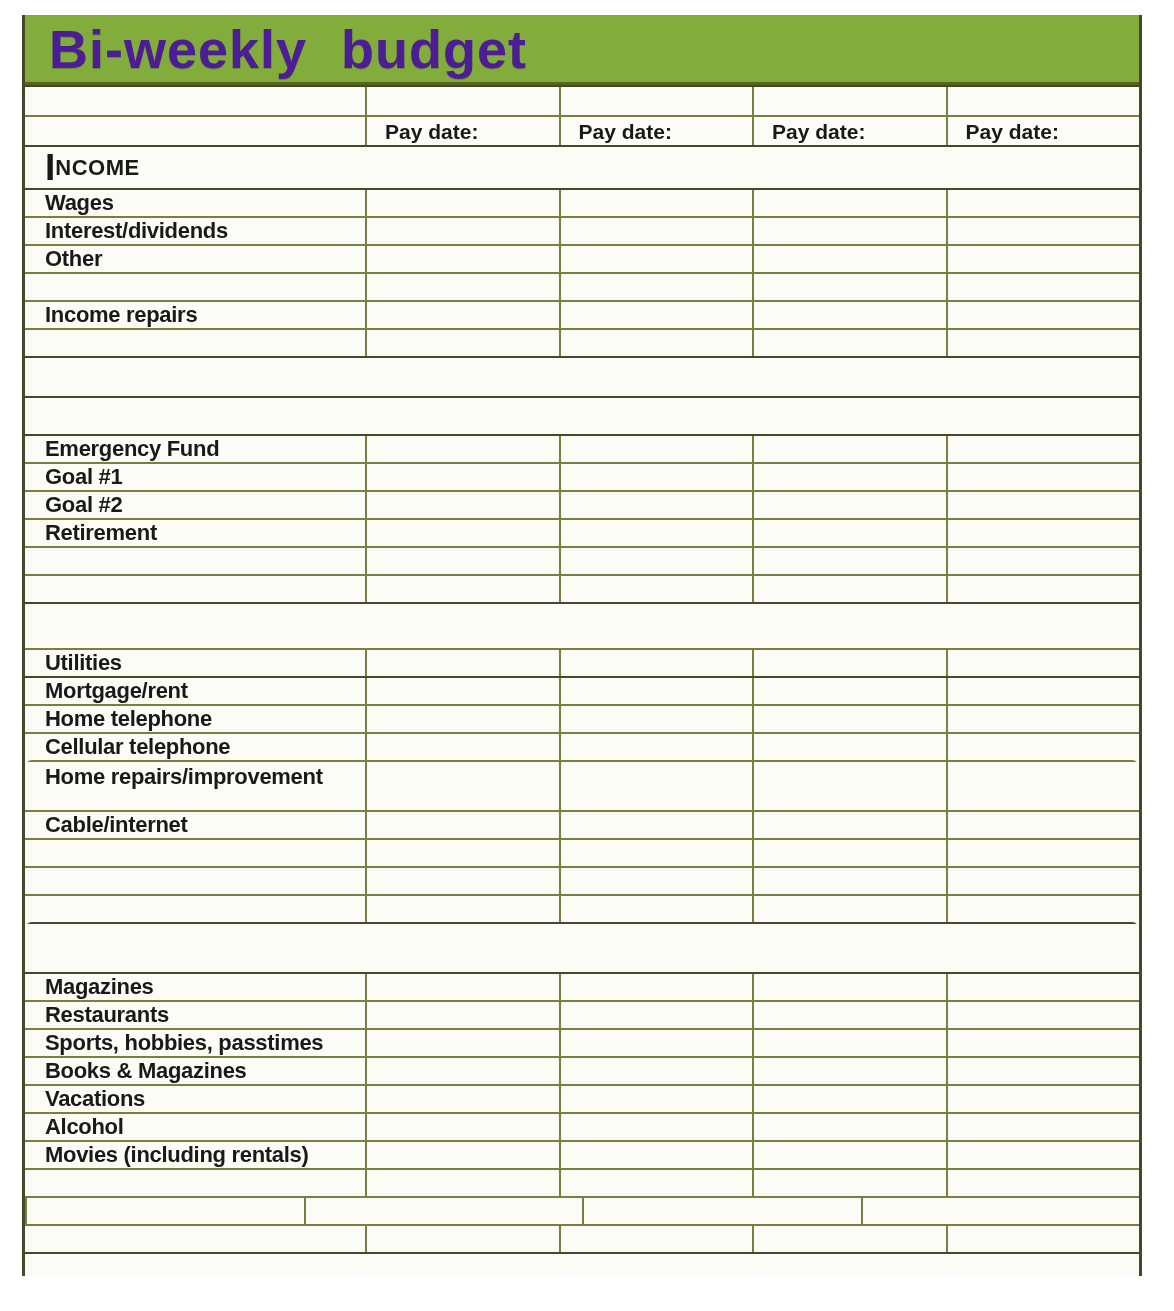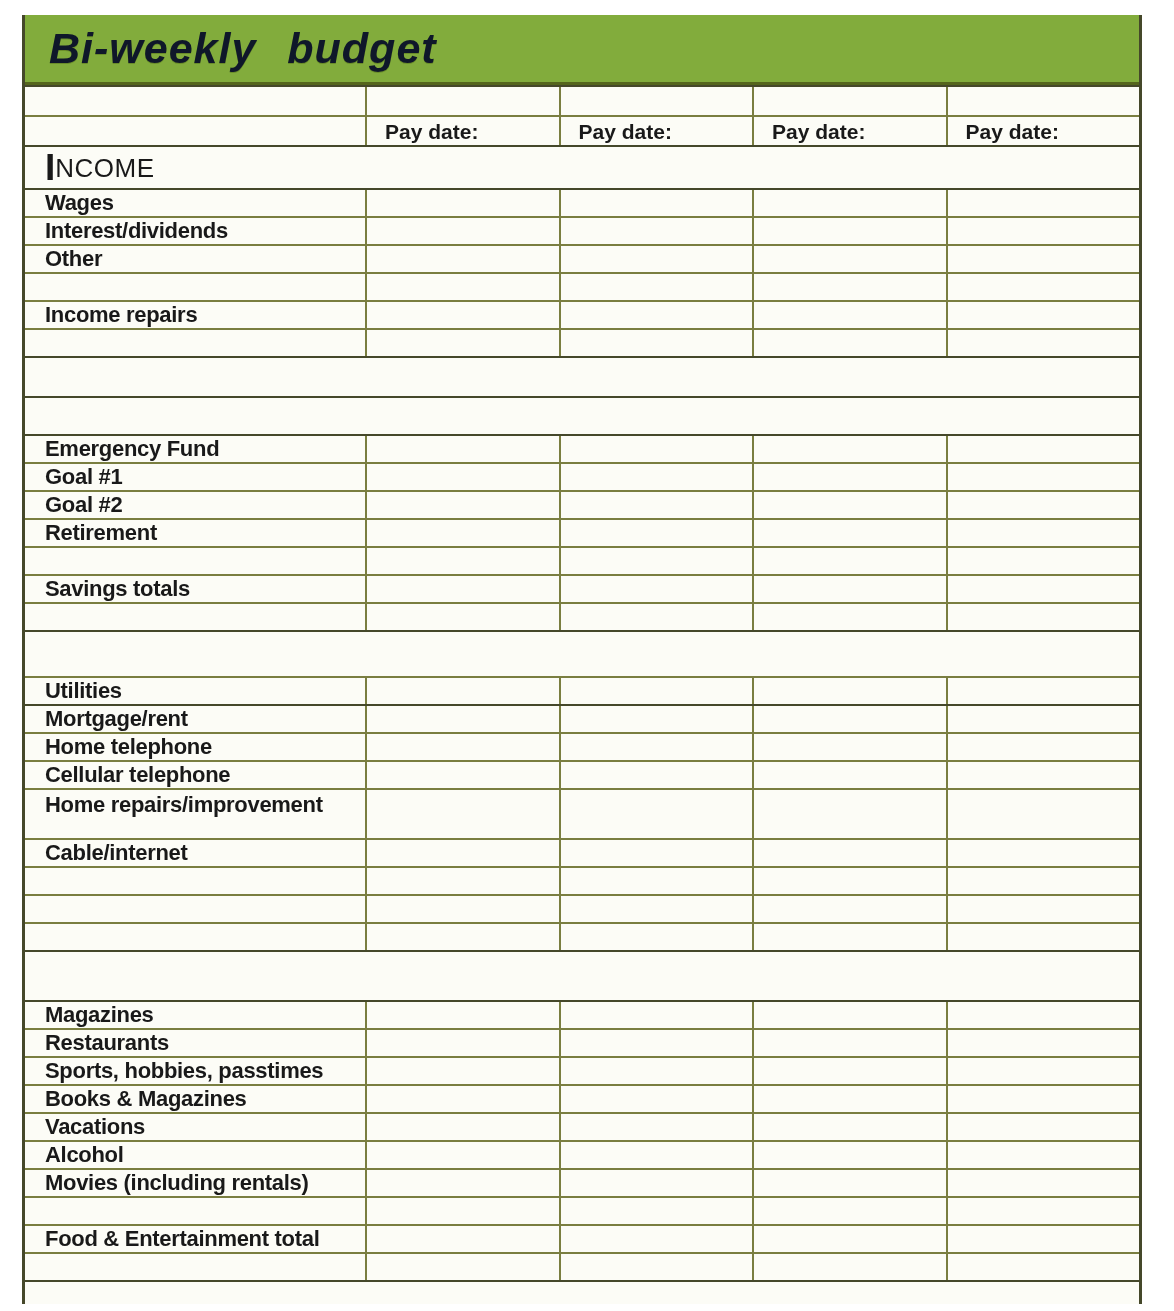--- a/index.html
+++ b/index.html
@@ -30,27 +30,26 @@
   .title-bar{
     height:70px;
     background:var(--green);
     border-bottom:3px solid var(--green-edge);
     display:flex;
     align-items:center;
     padding-left:24px;
     box-sizing:border-box;
   }
   .title-bar .title{
-    color:#0f172a;
-    font-size:43px;
+    color:#4c1d95;
+    font-size:54px;
     font-weight:bold;
     letter-spacing:1px;
     word-spacing:18px;
     text-shadow:0 1px 0 rgba(90,120,30,.6);
-    font-style:italic;
   }
   .row{
     display:flex;
     border-top:2px solid var(--line);
     box-sizing:border-box;
   }
   .row:first-of-type{border-top:none;}
   .row.dark{border-top-color:var(--line-dark);}
   .cell{
     box-sizing:border-box;
@@ -87,29 +86,29 @@
     display:flex;
     align-items:center;
     background:var(--cell-bg);
   }
   .income-h .big{
     font-size:37px;
     font-weight:bold;
     line-height:1;
   }
   .income-h .small{
-    font-size:26px;
-    font-weight:normal;
+    font-size:22px;
+    font-weight:bold;
     letter-spacing:0.5px;
     line-height:1;
   }
   
   .h30{height:30px;} .h43{height:43px;} .h27{height:28px;}
   .h40{height:40px;} .h38{height:38px;} .h46{height:46px;}
-  .h50{height:50px;} .h24{height:24px;}
+  .h50{height:50px;border-radius:7px;} .h24{height:24px;}
 </style>
 </head>
 <body>
 
 <div class="sheet">
 
   <div class="title-bar">
     <span class="title">Bi-weekly  budget</span>
   </div>
 
@@ -215,27 +214,20 @@
       <div class="cell val"></div>
   </div>
   <div class="row h27">
     <div class="cell label"></div>
     <div class="cell val"></div>
       <div class="cell val"></div>
       <div class="cell val"></div>
       <div class="cell val"></div>
   </div>
   <div class="row h27">
-    <div class="cell label">Savings totals</div>
-    <div class="cell val"></div>
-      <div class="cell val"></div>
-      <div class="cell val"></div>
-      <div class="cell val"></div>
-  </div>
-  <div class="row h27">
     <div class="cell label"></div>
     <div class="cell val"></div>
       <div class="cell val"></div>
       <div class="cell val"></div>
       <div class="cell val"></div>
   </div>
 
   <div class="row merged h46 dark">
       <div class="cell full"></div>
     </div>
@@ -358,21 +350,20 @@
       <div class="cell val"></div>
   </div>
   <div class="row h27">
     <div class="cell label"></div>
     <div class="cell val"></div>
       <div class="cell val"></div>
       <div class="cell val"></div>
       <div class="cell val"></div>
   </div>
   <div class="row h27">
-    <div class="cell label">Food &amp; Entertainment total</div>
     <div class="cell val"></div>
       <div class="cell val"></div>
       <div class="cell val"></div>
       <div class="cell val"></div>
   </div>
   <div class="row h27">
     <div class="cell label"></div>
     <div class="cell val"></div>
       <div class="cell val"></div>
       <div class="cell val"></div>

